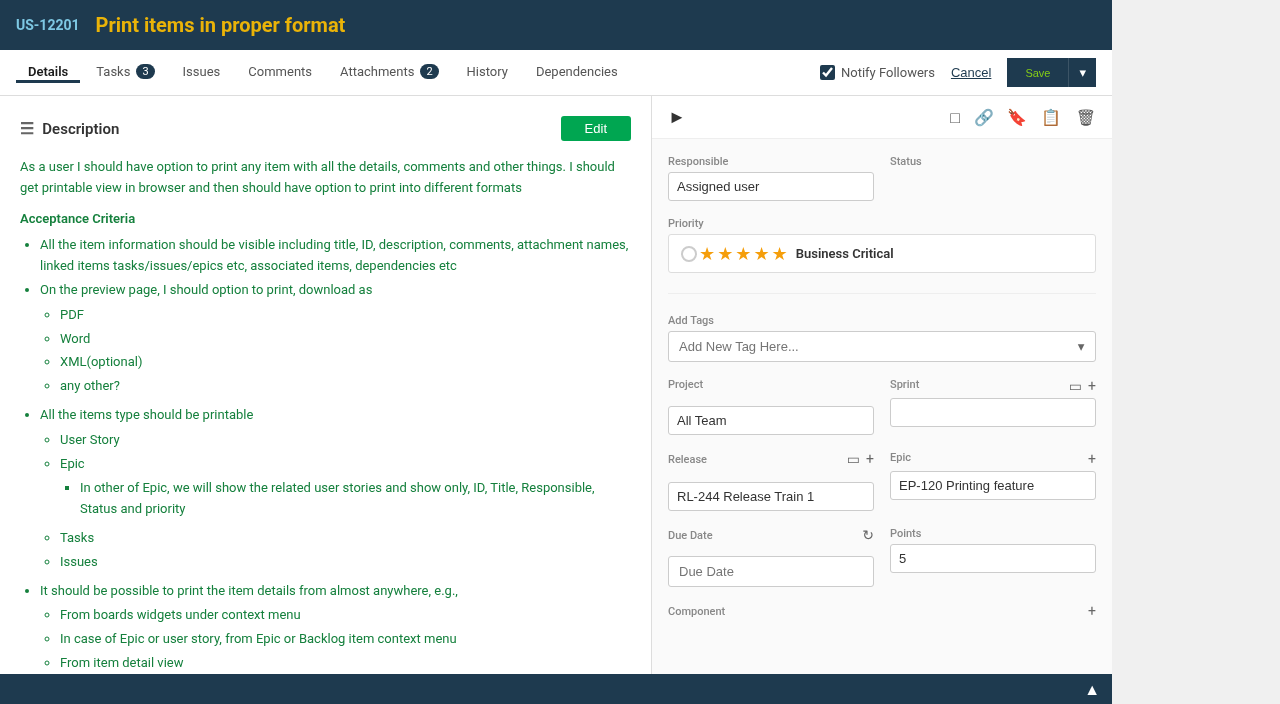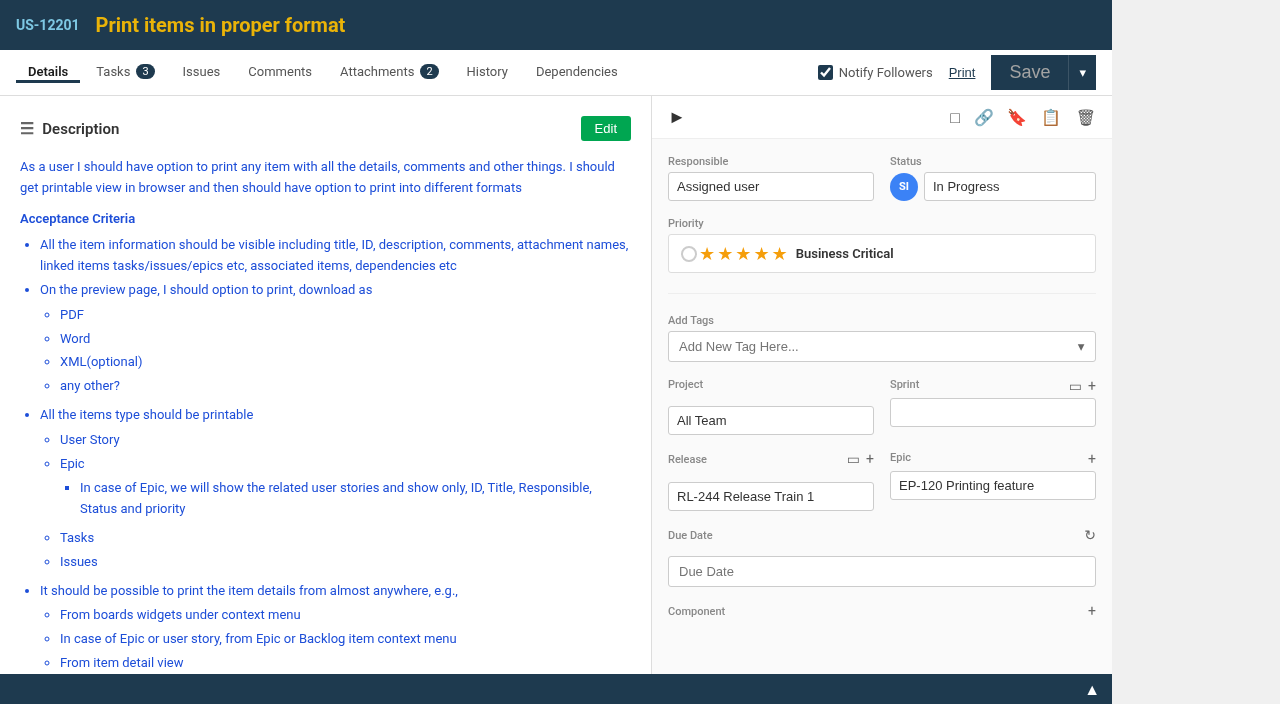--- a/index.html
+++ b/index.html
@@ -16,33 +16,33 @@
     .tab-bar { display: flex; align-items: center; background: #fff; border-bottom: 1px solid #ddd; padding: 12px 16px; height: 46px; justify-content: space-between; }
     .tabs { display: flex; align-items: center; height: 100%; gap: 4px; }
     .tab { display: flex; align-items: center; padding: 0 12px; height: 100%; cursor: pointer; font-size: 13px; color: #555; border-bottom: 3px solid transparent; gap: 6px; }
     .tab.active { color: #1a1a1a; border-bottom: 3px solid #1e3a4f; font-weight: 600; }
     .tab-badge { background: #1e3a4f; color: #fff; border-radius: 10px; padding: 1px 6px; font-size: 11px; }
     .tab-actions { display: flex; align-items: center; gap: 16px; }
     .notify-followers { display: flex; align-items: center; gap: 6px; font-size: 13px; color: #555; }
     .notify-checkbox { width: 15px; height: 15px; accent-color: #1e3a4f; }
     .cancel-link { color: #1e3a4f; text-decoration: underline; cursor: pointer; font-size: 13px; background: none; border: none; }
     .save-group { display: flex; }
-    .save-btn { background: #1e3a4f; color: #a3a3a3; border: none; padding: 7px 18px; font-size: 18px; cursor: pointer; border-right: 1px solid #fff2; }
+    .save-btn { background: #1e3a4f; color: #84cc16; border: none; padding: 7px 18px; font-size: 11px; cursor: pointer; border-right: 1px solid #fff2; }
     .save-dropdown-btn { background: #1e3a4f; color: #fff; border: none; padding: 7px 10px; font-size: 13px; cursor: pointer; }
 
     
     .main { display: flex; flex: 1; overflow: hidden; }
 
     
     .left-panel { flex: 1; padding: 20px; overflow-y: auto; border-right: 1px solid #ddd; }
     .description-header { display: flex; justify-content: space-between; align-items: center; margin-bottom: 16px; }
     .description-title { display: flex; align-items: center; gap: 8px; font-size: 15px; font-weight: 600; color: #333; }
     .desc-icon { color: #666; font-size: 16px; }
-    .edit-btn { background: #00a651; color: #fff; border: none; padding: 5px 14px; border-radius: 3px; font-size: 13px; cursor: pointer; }
-    .description-content { font-size: 13px; color: #1d4ed8; line-height: 1.6; }
+    .edit-btn { background: #00a651; color: #fff; border: none; padding: 5px 24px; border-radius: 3px; font-size: 13px; cursor: pointer; }
+    .description-content { font-size: 13px; color: #15803d; line-height: 1.6; }
     .description-content p { margin-bottom: 10px; }
     .description-content .section-title { font-weight: 600; margin-bottom: 6px; }
     .description-content ul { padding-left: 20px; margin-bottom: 8px; }
     .description-content ul ul { padding-left: 20px; margin-top: 4px; }
     .description-content li { margin-bottom: 3px; }
 
     
     .right-panel { width: 460px; display: flex; flex-direction: column; overflow-y: auto; background: #fafafa; }
     .right-toolbar { display: flex; align-items: center; padding: 10px 16px; border-bottom: 1px solid #eee; gap: 16px; background: #fff; }
     .toolbar-arrow { font-size: 18px; color: #333; cursor: pointer; }
@@ -137,21 +137,21 @@
       </div>
       <div class="tab">
         <span>Dependencies</span>
       </div>
     </div>
     <div class="tab-actions">
       <label class="notify-followers">
         <input type="checkbox" class="notify-checkbox" checked="" style="">
         <span>Notify Followers</span>
       </label>
-      <button class="cancel-link">Print</button>
+      <button class="cancel-link">Cancel</button>
       <div class="save-group">
         <button class="save-btn">Save</button>
         <button class="save-dropdown-btn">▾</button>
       </div>
     </div>
   </div>
 
   <div class="main">
 
     <div class="left-panel">
@@ -173,21 +173,21 @@
               <li>Word</li>
               <li>XML(optional)</li>
               <li>any other?</li>
             </ul>
           </li>
           <li>All the items type should be printable
             <ul>
               <li>User Story</li>
               <li>Epic
                 <ul>
-                  <li>In case of Epic, we will show the related user stories and show only, ID, Title, Responsible, Status and priority</li>
+                  <li>In other of Epic, we will show the related user stories and show only, ID, Title, Responsible, Status and priority</li>
                 </ul>
               </li>
               <li>Tasks</li>
               <li>Issues</li>
             </ul>
           </li>
           <li>It should be possible to print the item details from almost anywhere, e.g.,
             <ul>
               <li>From boards widgets under context menu</li>
               <li>In case of Epic or user story, from Epic or Backlog item context menu</li>
@@ -218,31 +218,20 @@
           <div class="field-group">
             <span class="field-label">Responsible</span>
             <div class="select-wrapper">
               <select>
                 <option value="">Assigned user</option>
               </select>
             </div>
           </div>
           <div class="field-group">
             <span class="field-label">Status</span>
-            <div class="field-input">
-              <div class="status-avatar">SI</div>
-              <div class="select-wrapper status-select">
-                <select>
-                  <option value="In Progress" selected="">In Progress</option>
-                  <option value="To Do">To Do</option>
-                  <option value="Done">Done</option>
-                  <option value="Blocked">Blocked</option>
-                </select>
-              </div>
-            </div>
           </div>
         </div>
 
         <div class="priority-section">
           <span class="field-label">Priority</span>
           <div class="priority-display">
             <div class="priority-stars">
               <span class="star-empty-circle"></span>
               <span class="star">★</span>
               <span class="star">★</span>
@@ -318,20 +307,33 @@
         </div>
 
         <div class="due-points-row">
           <div class="due-group">
             <div class="due-label-row">
               <span class="field-label">Due Date</span>
               <span class="small-icon">↻</span>
             </div>
             <input type="text" class="tags-input" style="width: 100%;" placeholder="Due Date">
           </div>
+          <div class="points-group">
+            <span class="field-label">Points</span>
+            <div class="select-wrapper">
+              <select>
+                <option value="5" selected="">5</option>
+                <option value="1">1</option>
+                <option value="2">2</option>
+                <option value="3">3</option>
+                <option value="8">8</option>
+                <option value="13">13</option>
+              </select>
+            </div>
+          </div>
         </div>
 
         <div class="component-row">
           <div class="component-label-row">
             <span class="field-label">Component</span>
             <span class="small-icon">+</span>
           </div>
         </div>
 
       </div>

